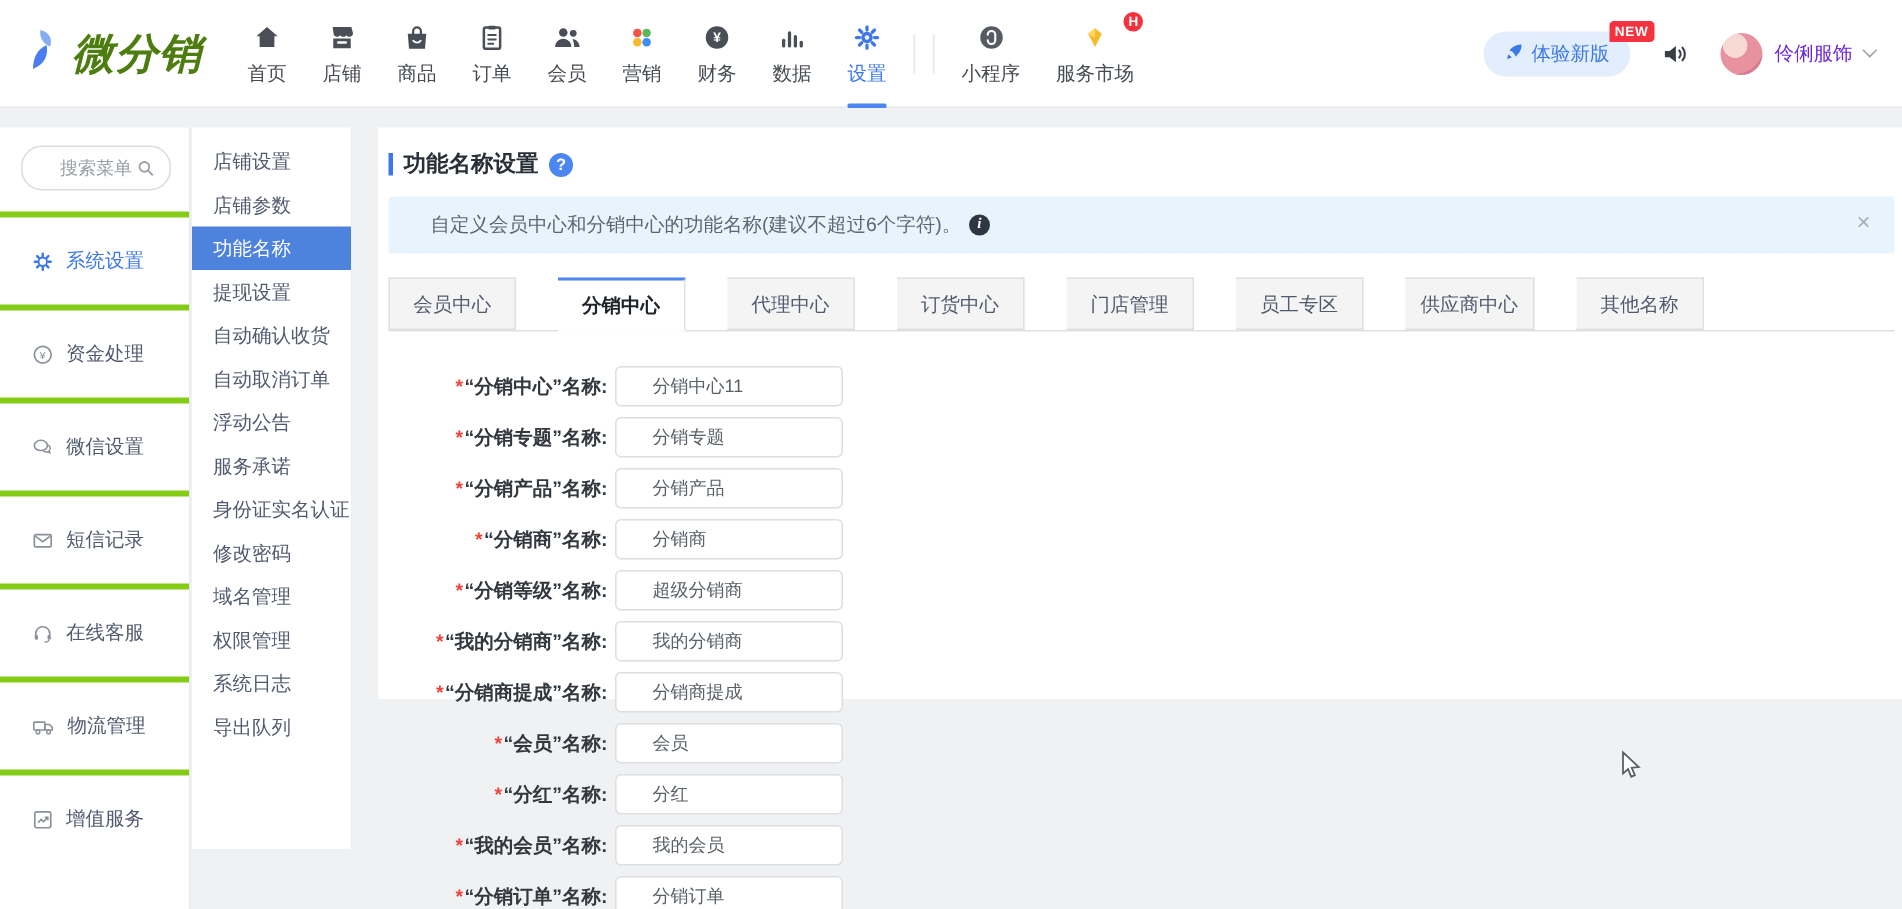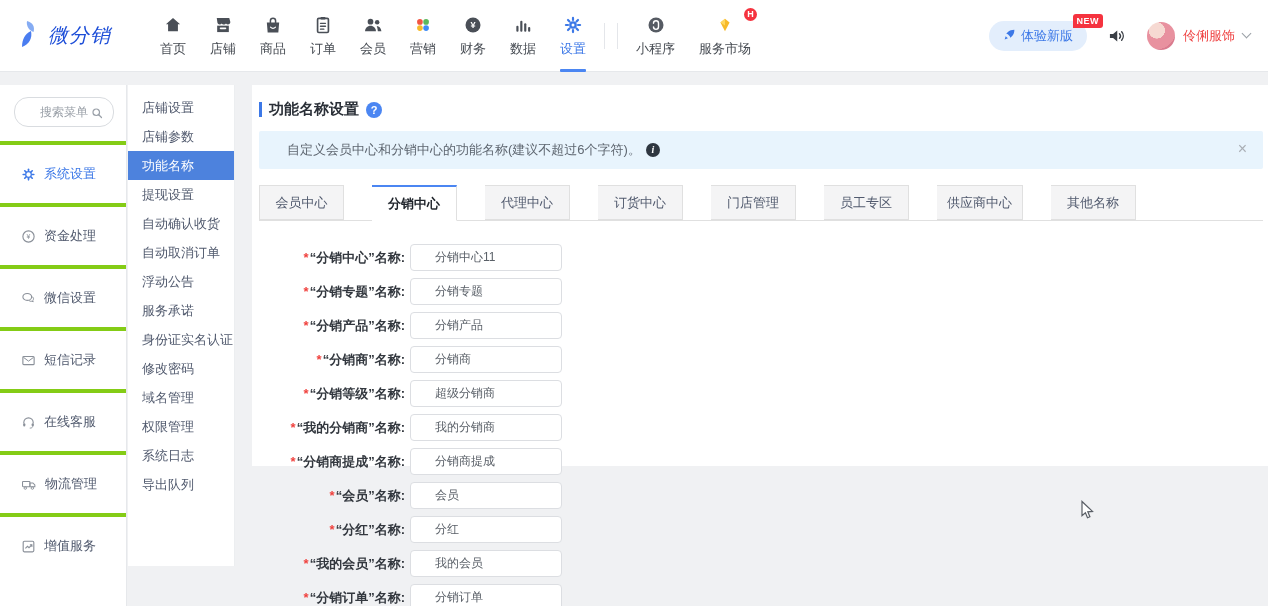--- a/index.html
+++ b/index.html
@@ -4,21 +4,21 @@
 <style>
   * { margin:0; padding:0; box-sizing:border-box; }
   html,body { width:1268px; height:606px; }
   body { font-family:"Liberation Sans","DejaVu Sans",sans-serif; background:#f0f1f3; overflow:hidden; }
   #app { position:relative; width:1268px; height:606px; background:#f0f1f3; overflow:hidden; }
 
   
   .navbar { position:absolute; top:0; left:0; width:1268px; height:72px; background:#fff;
             border-bottom:1px solid #e6e8eb; display:flex; align-items:center; z-index:5; }
   .logo { display:flex; align-items:center; gap:6px; padding:0 18px 0 16px; min-width:148px; cursor:pointer; }
-  .logo-text { font-size:20px; font-weight:normal; font-style:italic; color:#1d4ed8; letter-spacing:1px; }
+  .logo-text { font-size:28px; font-weight:bold; font-style:italic; color:#4d7c0f; letter-spacing:1px; }
   .nav-items { display:flex; align-items:stretch; height:72px; }
   .nav-item { position:relative; display:flex; flex-direction:column; align-items:center; justify-content:center;
               gap:5px; padding:0 12px; min-width:48px; cursor:pointer; }
   .nav-ico { height:22px; display:flex; align-items:flex-end; color:#4a4f57; }
   .nav-label { font-size:13px; color:#464b52; white-space:nowrap; }
   .nav-item.active .nav-label { color:#3c78e7; }
   .nav-item.active .nav-ico { color:#3c78e7; }
   .nav-item.active::after { content:""; position:absolute; bottom:0; left:50%; transform:translateX(-50%);
                             width:26px; height:3px; background:#4b86f2; border-radius:1px; }
   .nav-divider { width:1px; height:26px; background:#e4e6ea; align-self:center; margin:0 6px; }
@@ -26,21 +26,21 @@
              border-radius:50%; font-size:9px; line-height:13px; text-align:center; font-weight:bold; }
   .nav-right { margin-left:auto; display:flex; align-items:center; gap:20px; padding-right:18px; }
   .try-pill { position:relative; display:flex; align-items:center; gap:5px; background:#e3eefc; color:#3c78e7;
               font-size:13px; padding:6px 14px; border-radius:15px; cursor:pointer; }
   .new-badge { position:absolute; top:-7px; right:-16px; background:#f5333f; color:#fff; font-size:9px;
                font-weight:bold; padding:2px 4px; border-radius:3px 3px 3px 0; letter-spacing:.5px; }
   .speaker { color:#3a3f46; cursor:pointer; display:flex; }
   .user-box { display:flex; align-items:center; gap:8px; cursor:pointer; }
   .avatar { width:28px; height:28px; border-radius:50%;
             background:radial-gradient(circle at 35% 30%, #f6d9d2 0 30%, #e8919f 31% 70%, #d97b8e 71%); }
-  .user-name { font-size:13px; color:#ef4444; }
+  .user-name { font-size:13px; color:#6d28d9; }
   .chev { width:7px; height:7px; border-right:1.5px solid #9aa0a6; border-bottom:1.5px solid #9aa0a6;
           transform:rotate(45deg); margin-top:-4px; }
 
   
   .sidebar { position:absolute; top:85px; left:0; width:127px; height:521px; background:#fff;
              border-right:1px solid #e6e8eb; }
   .search-wrap { position:relative; margin:12px 13px 14px 14px; }
   .search-input { width:100px; height:30px; border:1px solid #d9dce0; border-radius:14px; font-size:12px;
                   color:#8a9099; text-align:center; outline:none; background:#fff;
                   font-family:"Liberation Sans","DejaVu Sans",sans-serif; }

